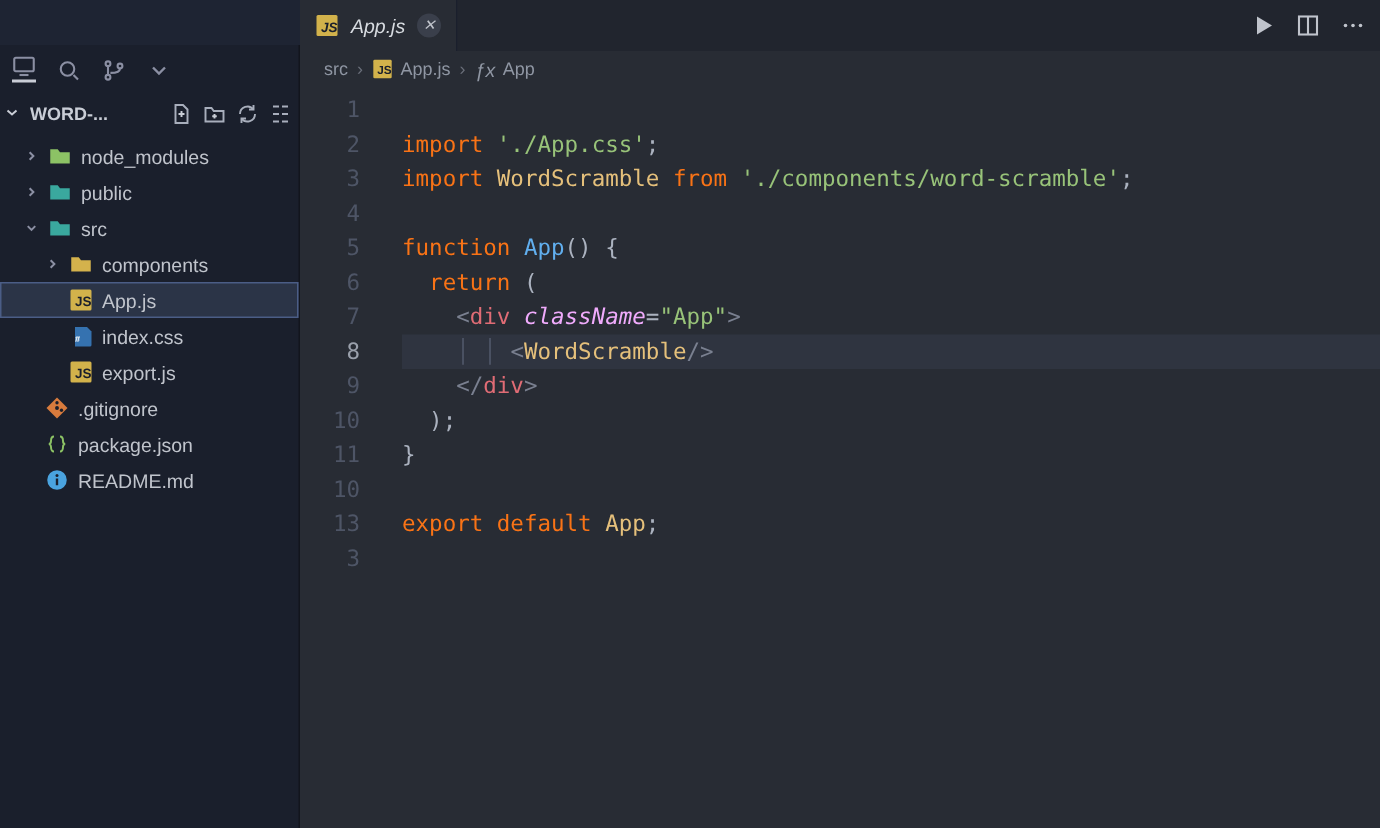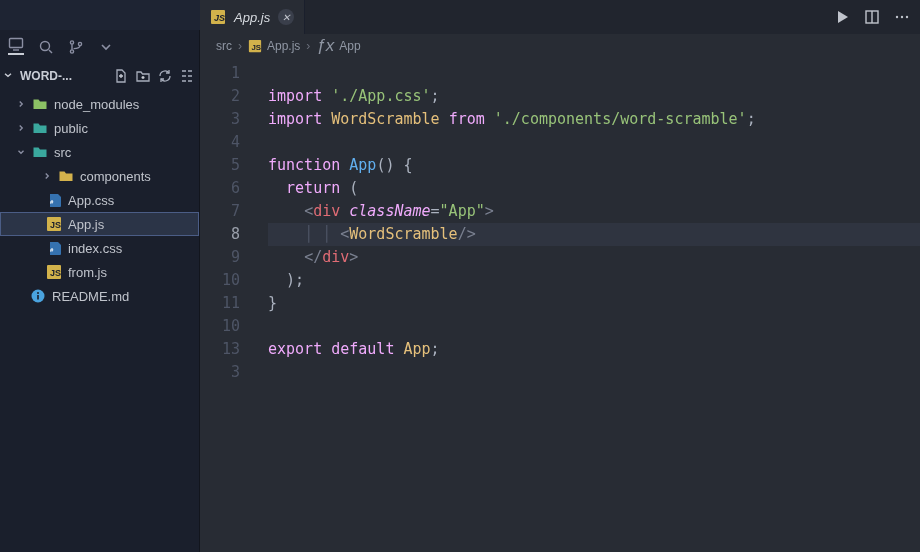--- a/index.html
+++ b/index.html
@@ -60,21 +60,21 @@
     white-space:nowrap;
   }
   .tree-item.selected {
     background:#2b3447;
     outline:1px solid #4b5d86;
     outline-offset:-1px;
   }
   .tree-item .twist { width:10px; display:inline-flex; justify-content:center; color:#8b8fa3;}
   .tree-item .ficon { width:16px; height:16px; display:inline-flex; align-items:center; justify-content:center; }
   .tree-item.depth0 { padding-left:16px; }
-  .tree-item.depth1 { padding-left:42px; }
+  .tree-item.depth1 { padding-left:30px; }
   .tree-item.depth0.nonfolder { padding-left:30px; }
   .tree-item.depth1.nonfolder { padding-left:46px; }
   
   .folder-green svg path{ fill:#8cc265 }
   .folder-teal svg path{ fill:#3aa89e }
   .folder-yellow svg path{ fill:#d4b24c }
   .file-css svg{ color:#5aa2d6 }
   .file-js svg rect{ fill:#d2b24b } .file-js svg text{ fill:#1a1f2c; font-size:9px; font-weight:700 }
   .file-git svg{ color:#d87b3d }
   .file-json svg{ color:#8cc265 }
@@ -110,21 +110,21 @@
     align-items:center;
     gap:6px;
     padding:0 16px;
     color:#8f96a3;
     font-size:12px;
     background:#282c34;
   }
   .breadcrumb .crumb { display:flex; align-items:center; gap:5px;}
   .breadcrumb .sep { color:#6a6f7a; }
   .breadcrumb .ficon { width:14px; height:14px; display:flex; align-items:center; justify-content:center;}
-  .fx { color:#8f96a3; font-style:italic; font-size:17px;}
+  .fx { color:#8f96a3; font-style:italic; font-size:13px;}
 
   .editor { flex:1; display:flex; font-family:Consolas,"Menlo","Monaco",monospace; font-size:15px; line-height:23px; background:#282c34; }
   .gutter {
     width:56px; text-align:right;
     color:#4e5566;
     padding:4px 16px 0 0;
     user-select:none;
     background:#282c34;
   }
   .code {
@@ -132,21 +132,21 @@
     padding:4px 0 0 12px;
     white-space:pre;
     position:relative;
   }
   .codeline { height:23px; position:relative; }
   .codeline.hl { background:#2f3440; }
   .codeline.hl::before { content:""; position:absolute; left:-68px; right:0; top:0; bottom:0; background:#2f3542; z-index:-1;}
   .gut-num { height:23px; }
   .gut-num.hl { color:#9aa0ab; }
   
-  .kw  { color:#f0abfc; }   
+  .kw  { color:#f97316; }   
   .cls { color:#e5c07b; }   
   .fn  { color:#61afef; }   
   .str { color:#98c379; }   
   .at  { color:#f0abfc; font-style:italic; }   
   .tag { color:#e06c75; }   
   .comp{ color:#e5c07b; }
   .pn  { color:#abb2bf; }   
   .ang { color:#7a8090; }
   .ig  { color:#4e5566; } 
 </style>
@@ -262,55 +262,65 @@
             <path d="M4.5 3l3 3-3 3"></path>
           </svg>
         </span>
         <span class="ficon folder-yellow">
           <svg viewBox="0 0 16 16">
             <path d="M1.5 3.5h5l1.5 2h6.5v7.5h-13z"></path>
           </svg>
         </span>
         <span>components</span>
       </div>
+      <div class="tree-item depth1 nonfolder selected">
+        <span class="ficon file-js">
+          <svg viewBox="0 0 16 16">
+            <rect x="1" y="1" width="14" height="14" rx="1"></rect>
+            <text x="4" y="12">JS</text>
+          </svg>
+        </span>
+        <span>App.js</span>
+      </div>
       <div class="tree-item depth1 nonfolder">
         <span class="ficon file-css">
           <svg viewBox="0 0 16 16" fill="currentColor">
             <path d="M4 2h8l3 3v9a1 1 0 0 1-1 1H4z" fill="#3572b0"></path>
             <text x="4" y="12" fill="#fff" font-size="6" font-weight="700">#</text>
           </svg>
         </span>
-        <span>App.css</span>
-      </div>
-      <div class="tree-item depth1 nonfolder selected">
+        <span>index.css</span>
+      </div>
+      <div class="tree-item depth1 nonfolder">
         <span class="ficon file-js">
           <svg viewBox="0 0 16 16">
             <rect x="1" y="1" width="14" height="14" rx="1"></rect>
             <text x="4" y="12">JS</text>
           </svg>
         </span>
-        <span>App.js</span>
-      </div>
-      <div class="tree-item depth1 nonfolder">
-        <span class="ficon file-css">
+        <span>export.js</span>
+      </div>
+      <div class="tree-item depth0 nonfolder">
+        <span class="ficon file-git">
           <svg viewBox="0 0 16 16" fill="currentColor">
-            <path d="M4 2h8l3 3v9a1 1 0 0 1-1 1H4z" fill="#3572b0"></path>
-            <text x="4" y="12" fill="#fff" font-size="6" font-weight="700">#</text>
-          </svg>
-        </span>
-        <span>index.css</span>
-      </div>
-      <div class="tree-item depth1 nonfolder">
-        <span class="ficon file-js">
-          <svg viewBox="0 0 16 16">
-            <rect x="1" y="1" width="14" height="14" rx="1"></rect>
-            <text x="4" y="12">JS</text>
-          </svg>
-        </span>
-        <span>from.js</span>
+            <path d="M8 1l7 7-7 7-7-7z"></path>
+            <circle cx="8" cy="8" r="1.3" fill="#1a1f2c"></circle>
+            <circle cx="8" cy="4.5" r="1.1" fill="#1a1f2c"></circle>
+            <circle cx="11" cy="9.5" r="1.1" fill="#1a1f2c"></circle>
+          </svg>
+        </span>
+        <span>.gitignore</span>
+      </div>
+      <div class="tree-item depth0 nonfolder">
+        <span class="ficon file-json">
+          <svg viewBox="0 0 16 16" fill="none" stroke="currentColor" stroke-width="1.3">
+            <path d="M6 3c-2 0-2 2-2 3s-.5 2-1.5 2c1 0 1.5 1 1.5 2s0 3 2 3M10 3c2 0 2 2 2 3s.5 2 1.5 2c-1 0-1.5 1-1.5 2s0 3-2 3"></path>
+          </svg>
+        </span>
+        <span>package.json</span>
       </div>
       <div class="tree-item depth0 nonfolder">
         <span class="ficon file-info">
           <svg viewBox="0 0 16 16" fill="currentColor">
             <circle cx="8" cy="8" r="6.5"></circle>
             <rect x="7.2" y="7" width="1.6" height="4.5" fill="#1a1f2c"></rect>
             <circle cx="8" cy="5" r="1" fill="#1a1f2c"></circle>
           </svg>
         </span>
         <span>README.md</span>

